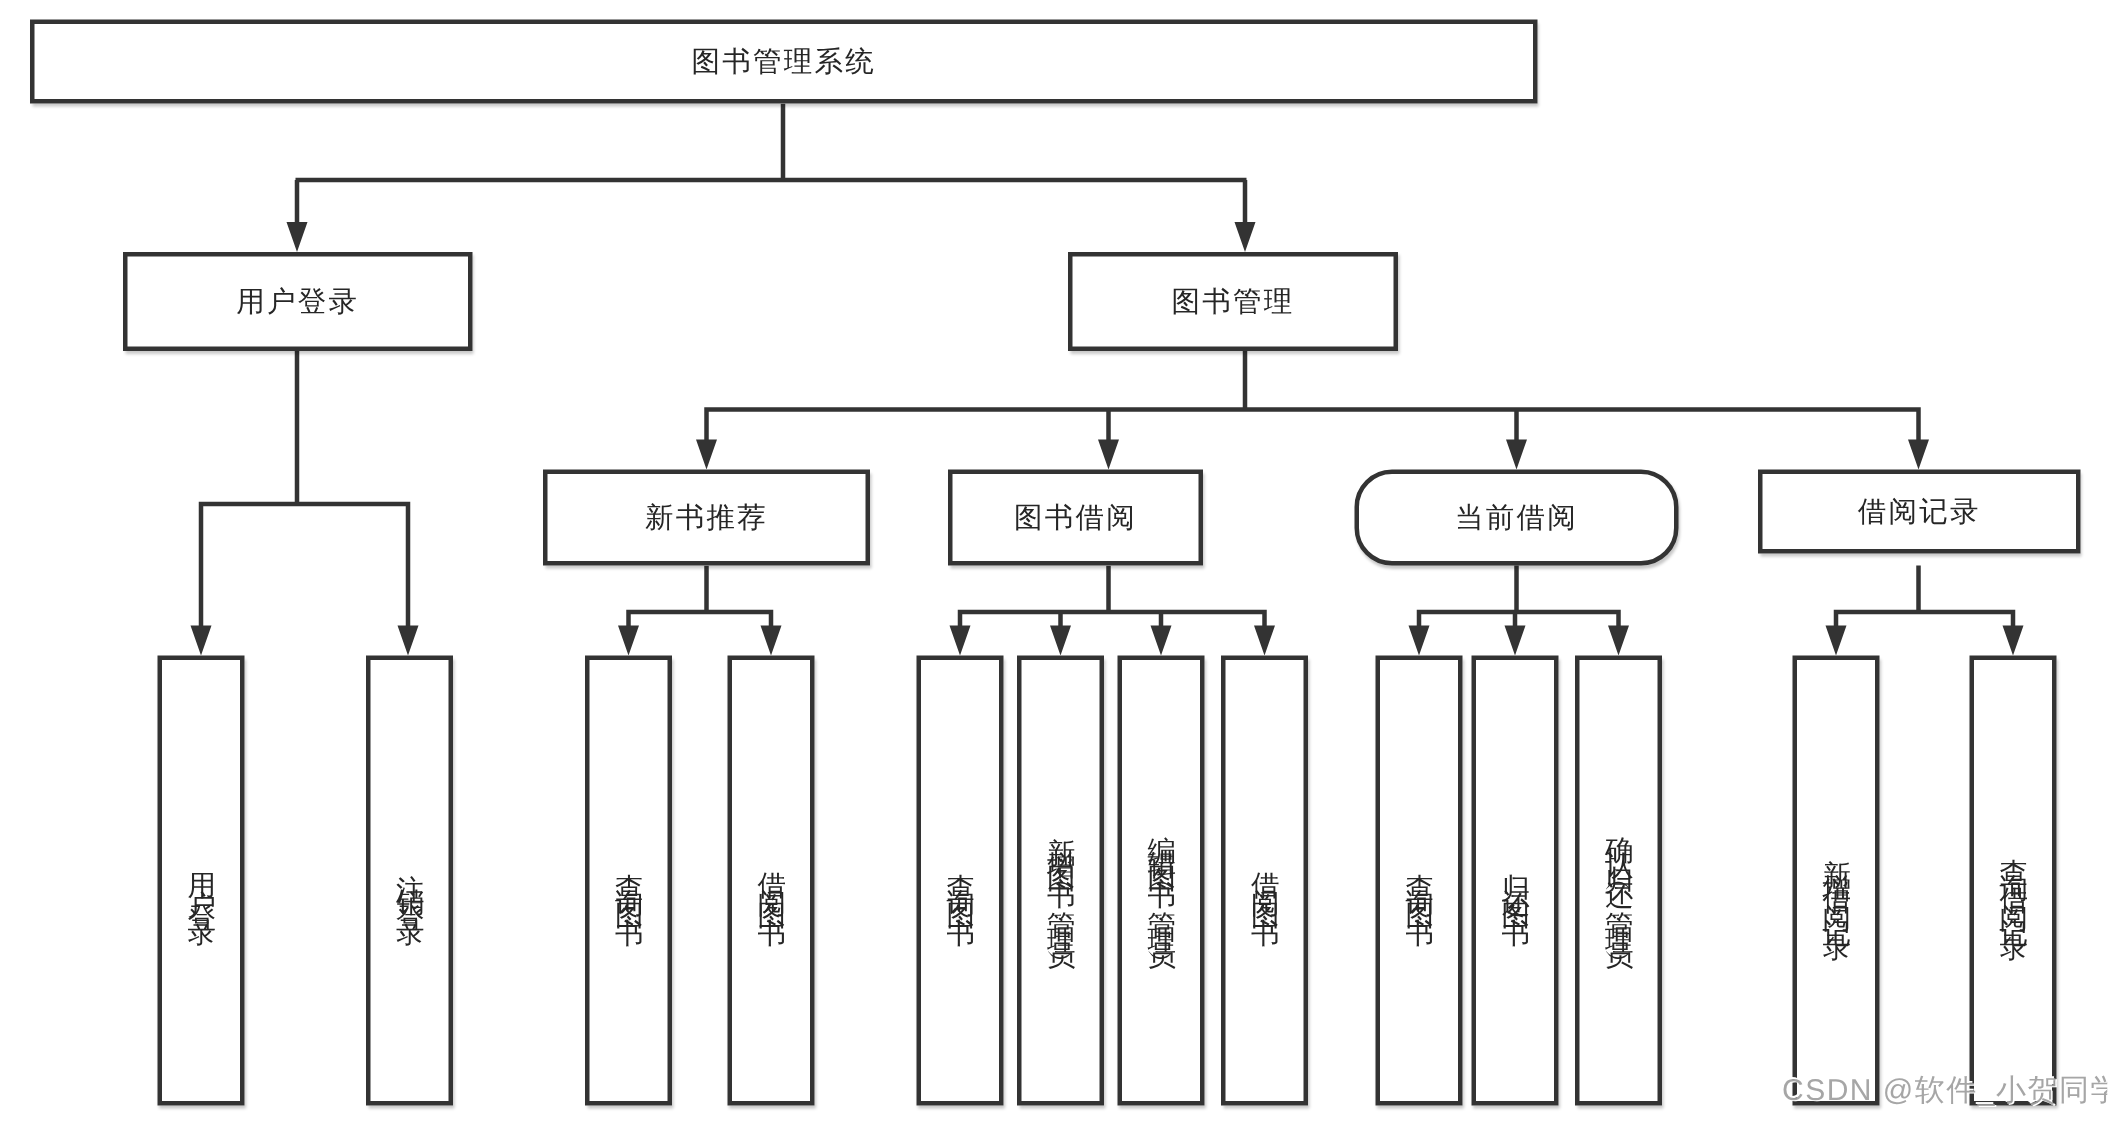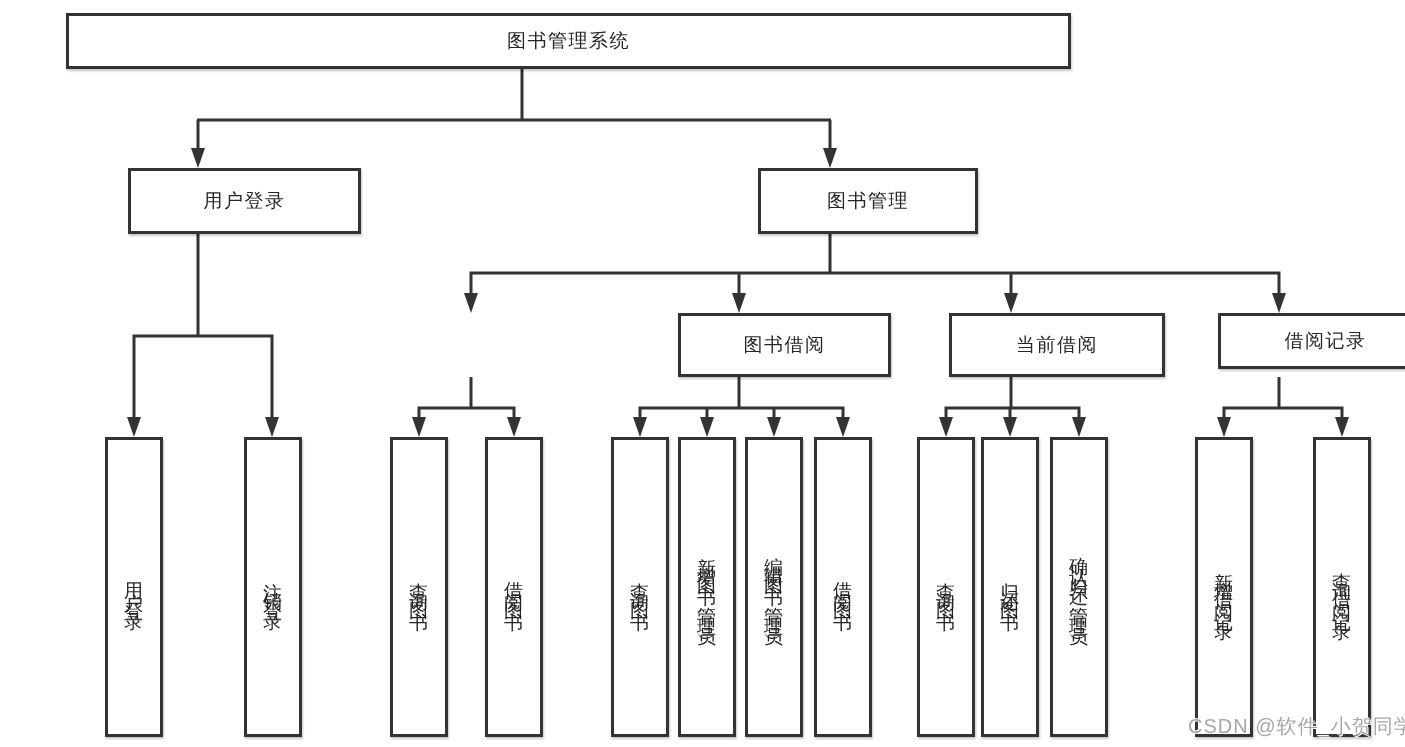--- a/index.html
+++ b/index.html
@@ -16,21 +16,21 @@
     position: absolute;
     box-sizing: border-box;
     border: 3px solid #333333;
     background: #ffffff;
     display: flex;
     align-items: center;
     justify-content: center;
     color: #262626;
     box-shadow: 1px 2px 2px rgba(0,0,0,0.22);
   }
-  .hbox { font-size: 19px; letter-spacing: 1.5px; margin-left: 46px; }
+  .hbox { font-size: 19px; letter-spacing: 1.5px; }
   .root-box { font-size: 19px; }
   .vbox { font-size: 19px; }
   .vbox .vtext {
     writing-mode: vertical-rl;
     text-orientation: mixed;
     letter-spacing: 10px;
     line-height: 1;
   }
   .watermark {
     position: absolute;
@@ -69,24 +69,27 @@
     <span>图书管理系统</span>
   </div>
 
   <div class="box hbox" style="left:82px; top:168px; width:233px; height:66px;">
     <span>用户登录</span>
   </div>
   <div class="box hbox" style="left:712px; top:168px; width:220px; height:66px;">
     <span>图书管理</span>
   </div>
 
-  <div class="box hbox" style="left:632px; top:313px; width:213px; height:64px;">
+  <div class="box hbox" style="left:362px; top:313px; width:218px; height:64px;">
+    <span>新书推荐</span>
+  </div>
+  <div class="box hbox" style="left:632px; top:313px; width:170px; height:64px;">
     <span>图书借阅</span>
   </div>
-  <div class="box hbox" style="left:903px; top:313px; width:216px; height:64px;">
+  <div class="box hbox" style="left:903px; top:313px; width:216px; height:64px;border-radius:25px;">
     <span>当前借阅</span>
   </div>
   <div class="box hbox" style="left:1172px; top:313px; width:215px; height:56px;">
     <span>借阅记录</span>
   </div>
 
   <div class="box vbox" style="left:105px; top:437px; width:58px; height:300px;">
     <span class="vtext">用户登录</span>
   </div>
   <div class="box vbox" style="left:244px; top:437px; width:58px; height:300px;">

